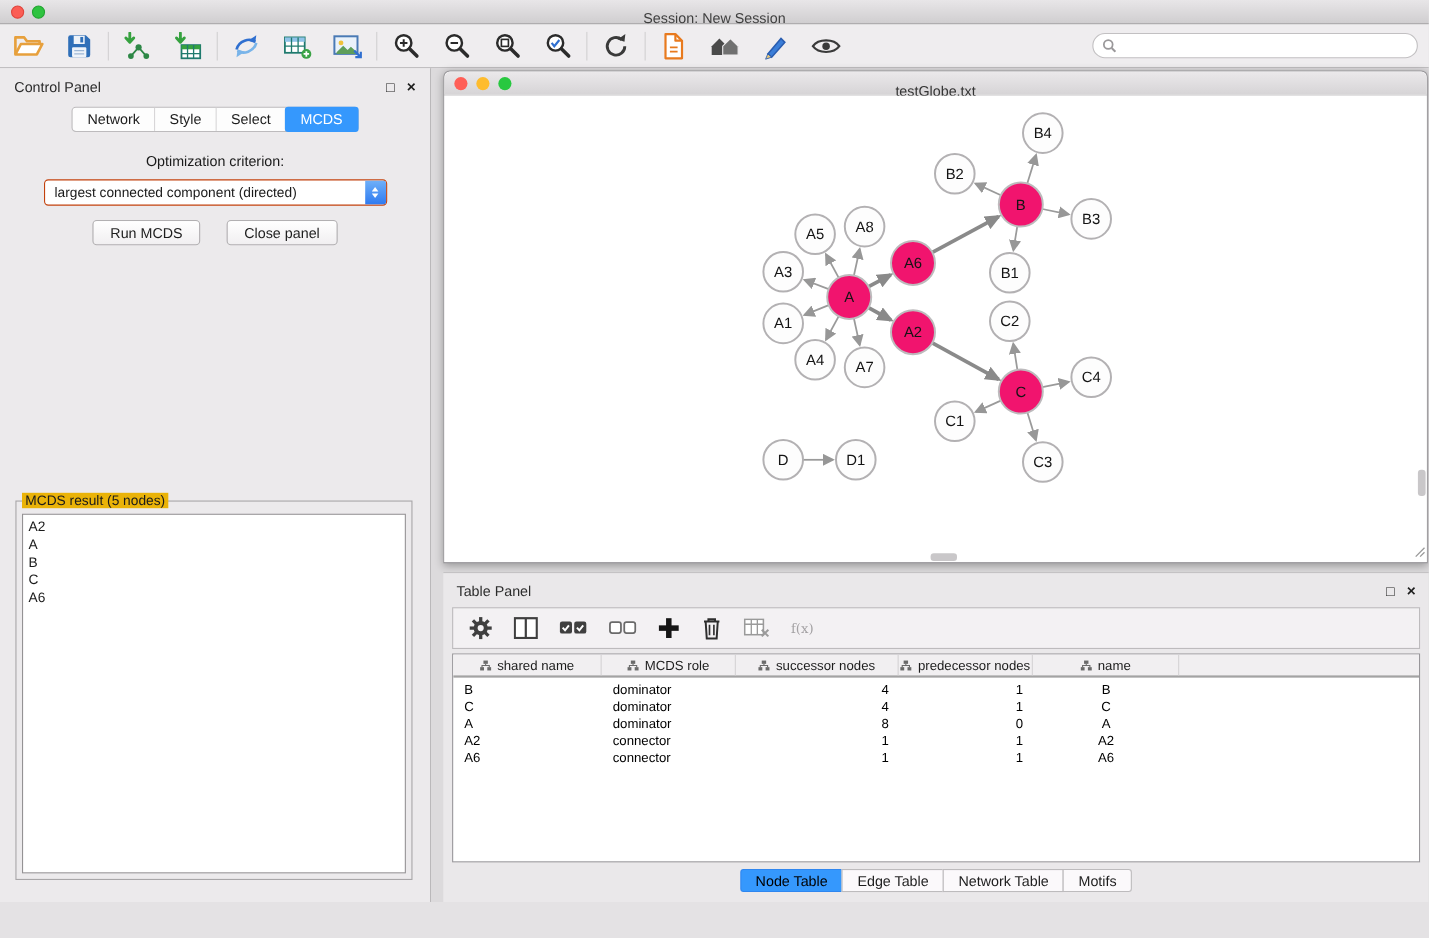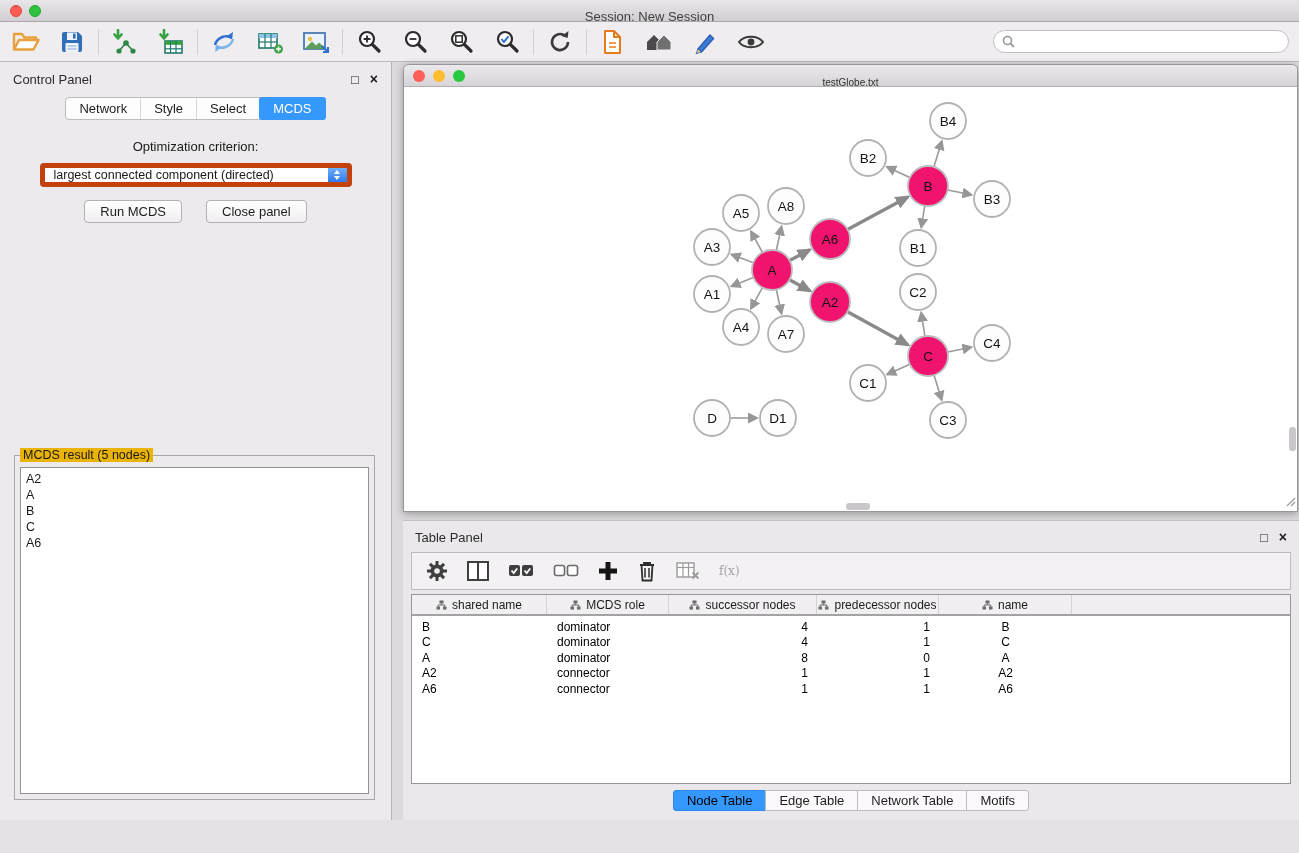--- a/index.html
+++ b/index.html
@@ -37,21 +37,21 @@
   .panel-title { font-size:13px; color:#2c2c2c; }
   .spacer { flex:1; }
   .wbtn { font-size:14px; color:#1d1d1d; margin-left:11px; line-height:1; font-weight:bold; }
   .wbtn.sq { font-weight:normal; font-size:13px; }
   .cp-tabs { display:flex; justify-content:center; margin-top:7px; }
   .seg { display:flex; background:#fdfdfd; border:1px solid #bdbbbd; border-radius:4px; }
   .seg-item { padding:3px 13px; font-size:13px; color:#1d1d1d; border-right:1px solid #d8d6d8; }
   .seg-item:last-child { border-right:none; }
   .seg-item.active { background:var(--accent); color:#fff; border-radius:3px; margin:-1px; padding:4px 14px; }
   .opt-label { text-align:center; margin-top:19px; font-size:13px; }
-  .dropdown { width:312px; height:24px; margin:9px auto 0; background:#fff; border:5px solid #c2410c; border-radius:4px;
+  .dropdown { width:312px; height:24px; margin:9px auto 0; background:#fff; border:1px solid #c2410c; border-radius:4px;
               display:flex; align-items:center; overflow:hidden; }
   .dd-text { flex:1; padding-left:9px; font-size:12.5px; white-space:nowrap; }
   .dd-btn { width:19px; height:100%; background:linear-gradient(#6fb0f9,#2e7af0);
             display:flex; flex-direction:column; align-items:center; justify-content:center; gap:2px; }
   .dd-btn i { width:0; height:0; border-left:3.5px solid transparent; border-right:3.5px solid transparent; display:block; }
   .dd-up { border-bottom:4px solid #fff; }
   .dd-down { border-top:4px solid #fff; }
   .cp-buttons { display:flex; justify-content:center; gap:24px; margin-top:13px; }
   .btn { background:linear-gradient(#ffffff,#f1eff1); border:1px solid #b2b0b2; border-radius:4px;
          padding:3px 15px; font-size:13px; color:#1d1d1d; }
@@ -64,21 +64,21 @@
   
   .net-window { width:895px; height:448px; background:#fff; border:1px solid #98969a; border-radius:6px 6px 0 0;
                 box-shadow:0 2px 8px rgba(0,0,0,0.30); position:relative; }
   .net-titlebar { height:22px; background:linear-gradient(#ebe9eb,#d6d4d6); border-bottom:1px solid #b1afb1;
                   border-radius:6px 6px 0 0; display:flex; align-items:center; justify-content:center; position:relative; }
   .net-traffic { position:absolute; left:9px; top:5px; display:flex; gap:8px; }
   .nlight { width:12px; height:12px; border-radius:50%; }
   .nlight.red { background:#ff5f57; }
   .nlight.yellow { background:#febc2e; }
   .nlight.green { background:#28c840; }
-  .net-title { font-size:10px; color:#333;margin-top:13px; }
+  .net-title { font-size:13px; color:#333;margin-top:13px; }
   .net-canvas { position:relative; width:893px; height:424px; background:#fff; overflow:hidden; }
   .edge { stroke:#9a9a9a; stroke-width:1.6; }
   .edge.bold { stroke:#8a8a8a; stroke-width:3.4; }
   .node { fill:#fdfdfd; stroke:#b3b1b3; stroke-width:1.8; }
   .node.hl { fill:var(--hl); stroke:#bdbbbd; }
   .nlabel { font-family:"Liberation Sans",sans-serif; font-size:13.5px; text-anchor:middle; fill:#141414; pointer-events:none; }
   .vthumb { position:absolute; right:1px; top:340px; width:7px; height:24px; background:#c9c7c9; border-radius:3px; }
   .hthumb { position:absolute; bottom:1px; left:442px; width:24px; height:7px; background:#c9c7c9; border-radius:3px; }
   .resize-grip { position:absolute; right:1px; bottom:1px; }
 

